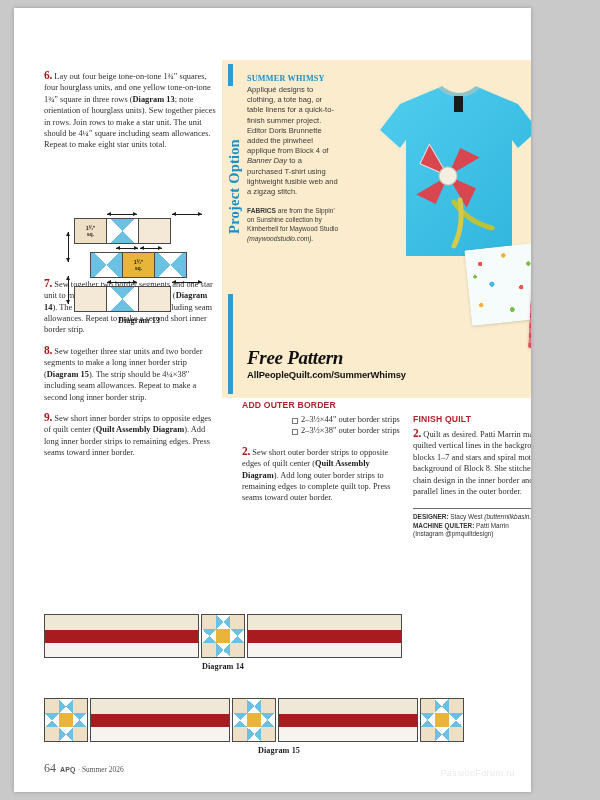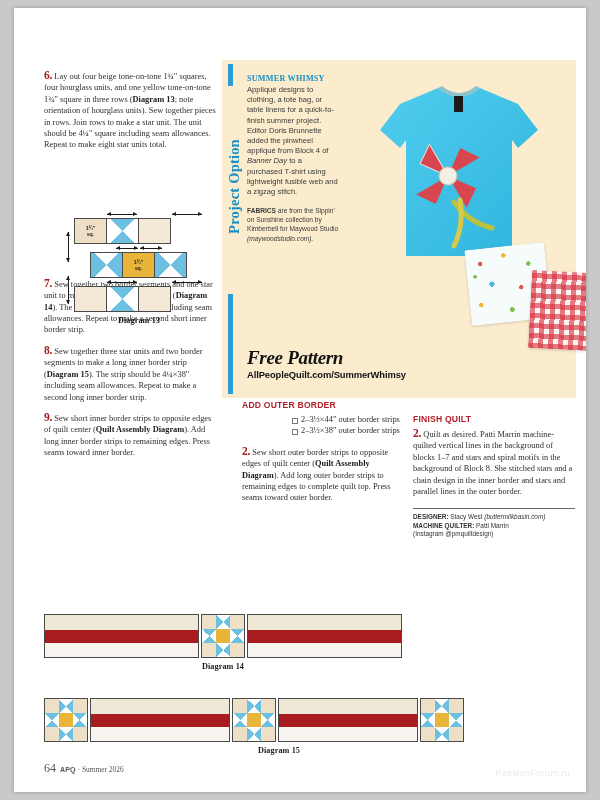--- a/index.html
+++ b/index.html
@@ -5,21 +5,21 @@
   * { box-sizing: border-box; }
   html, body { margin:0; padding:0; }
   body {
     width:600px; height:800px;
     background:#c9c9c9;
     font-family:"Liberation Serif", serif;
     overflow:hidden;
   }
   .page {
     position:absolute; left:14px; top:8px;
-    width:572px; height:784px;
+    width:517px; height:784px;
     background:#ffffff;
     box-shadow:0 0 4px rgba(0,0,0,.25);
     overflow:hidden;
   }
 
   .step { font-size:8.4px; line-height:11.4px; color:#2e2e2e;
           text-align:left; margin:0 0 9px 0; }
   .step .num {
     font-family:"Liberation Serif", serif;
     font-weight:bold; color:#a51c1c; font-size:11.5px;

